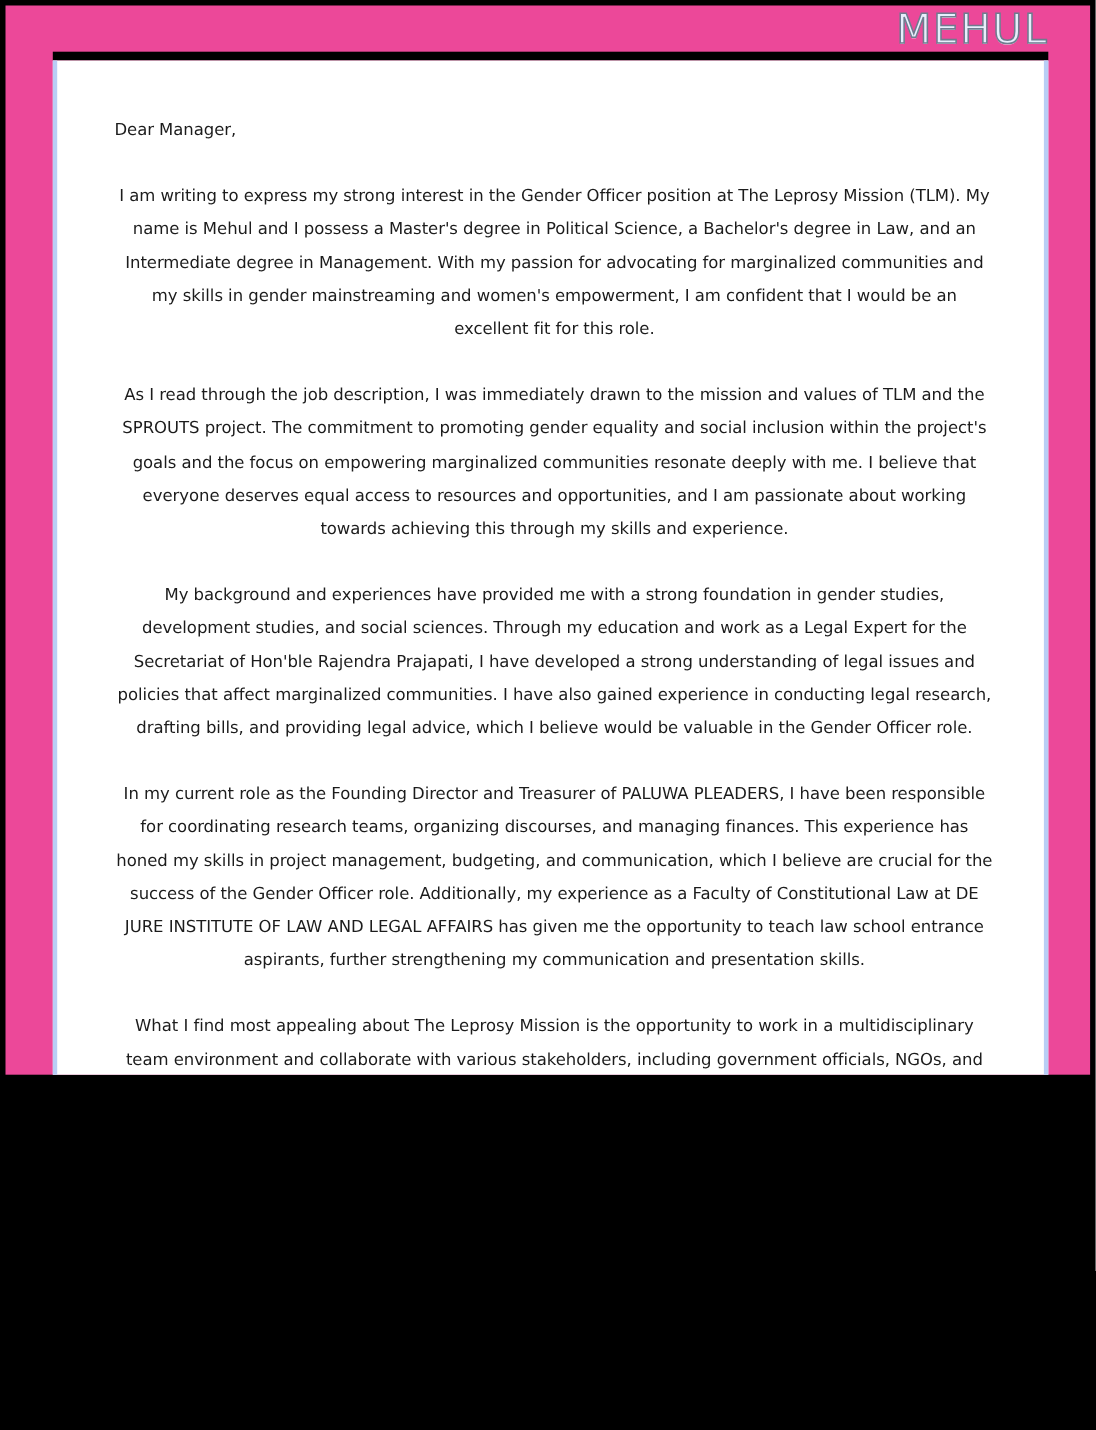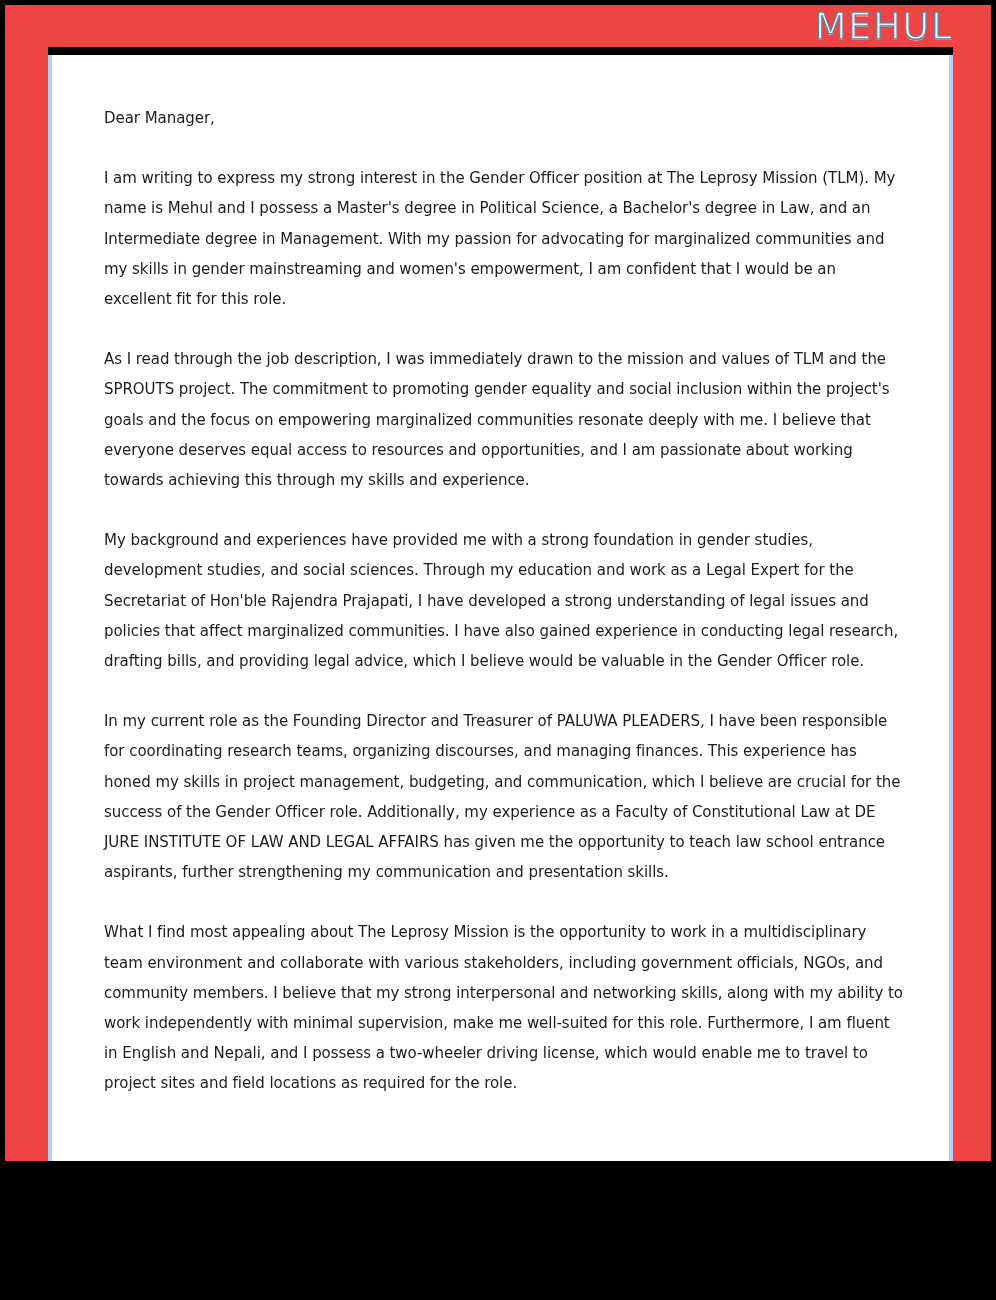--- a/index.html
+++ b/index.html
@@ -14,22 +14,22 @@
     font-family: "DejaVu Sans", sans-serif;
     overflow: hidden;
   }
 
   
   #page-frame {
     position: absolute;
     left: 5px;
     top: 5px;
     width: 986px;
-    height: 1156px;
-    background: #ef4444;
+    height: 972px;
+    background: #ec4899;
     overflow: hidden;
   }
 
   
   #letterhead {
     position: absolute;
     left: 0;
     top: 0;
     width: 986px;
     height: 42px;
@@ -85,21 +85,21 @@
     font-size: 15px;
     line-height: 30.2px;
     color: #1c1c1c;
     letter-spacing: -0.05px;
   }
   #letter-body .salutation {
     margin: 0 0 30px 0;
   }
   #letter-body .para {
     margin: 0 0 30px 0;
-    text-align: left;
+    text-align: center;
   }
   #letter-body .para:last-child {
     margin-bottom: 0;
   }
 
   
   #watermark {
     position: absolute;
     left: 849px;
     top: 1243px;

